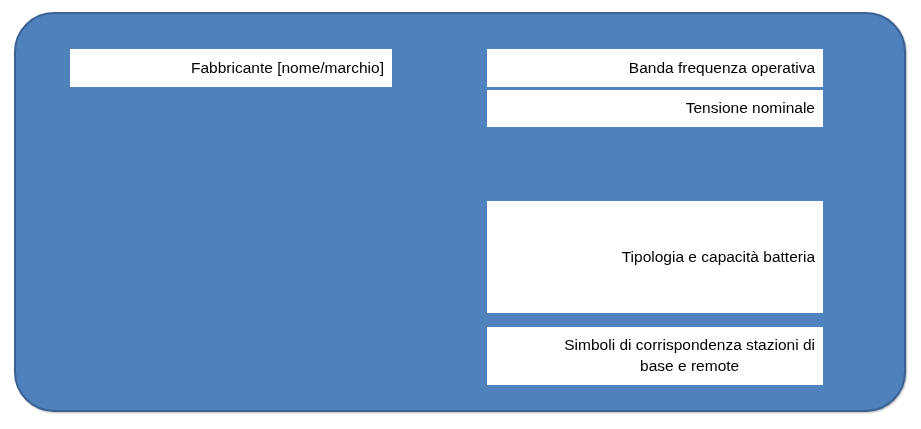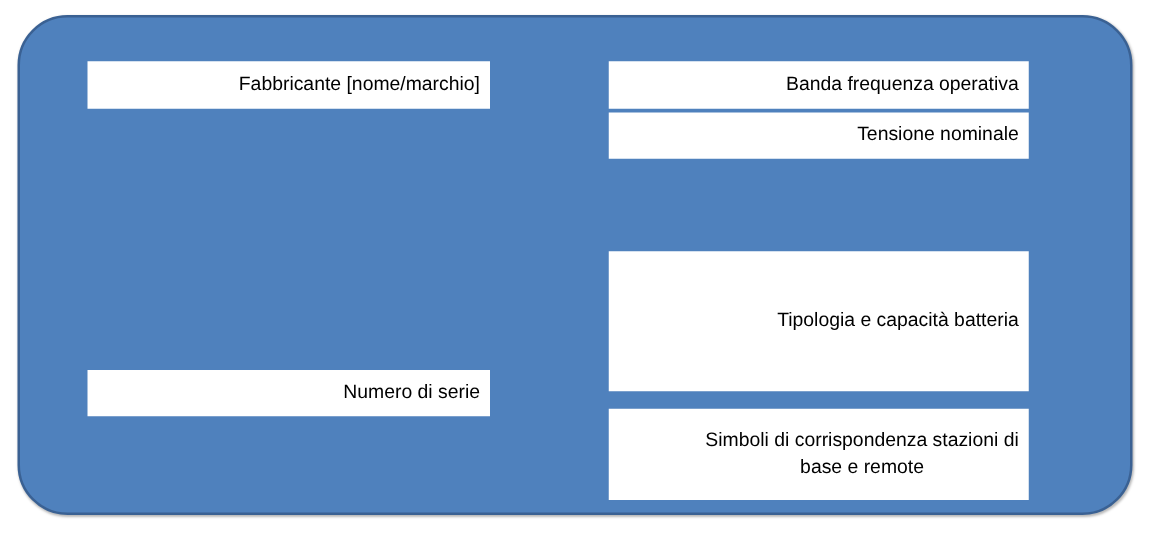--- a/index.html
+++ b/index.html
@@ -65,44 +65,41 @@
   
   .lb1 { top: 49px;  height: 38px; }
   .lb2 { top: 106px; height: 169px; }
   .lb3 { top: 296px; height: 37px; }
   .lb4 { top: 348px; height: 37px; }
 
   
   .rb1 { top: 49px;  height: 38px; }
   .rb2 { top: 90px; height: 37px; }
   .rb3 { top: 166px; height: 112px; margin-top: 35px; }
-  .rb4 { top: 327px; height: 73px; }
+  .rb4 { top: 327px; height: 58px; }
 
   .field-text {
     display: block;
     white-space: pre-line;
   }
 </style>
 </head>
 <body>
 
 <div id="diagram-root">
 
   <div class="panel">
 
     <div class="column column-left" style="left:54px; top:-14px; height:429px;">
 
       <div class="field-box lb1">
         <span class="field-text">Fabbricante [nome/marchio]</span>
       </div>
 
 
-      <div class="field-box lb3">
-        <span class="field-text">Numero di serie</span>
-      </div>
 
 
     </div>
 
     <div class="column column-right" style="left:471px; top:-14px; height:429px;padding-left:11px;">
 
       <div class="field-box rb1">
         <span class="field-text">Banda frequenza operativa</span>
       </div>
 

